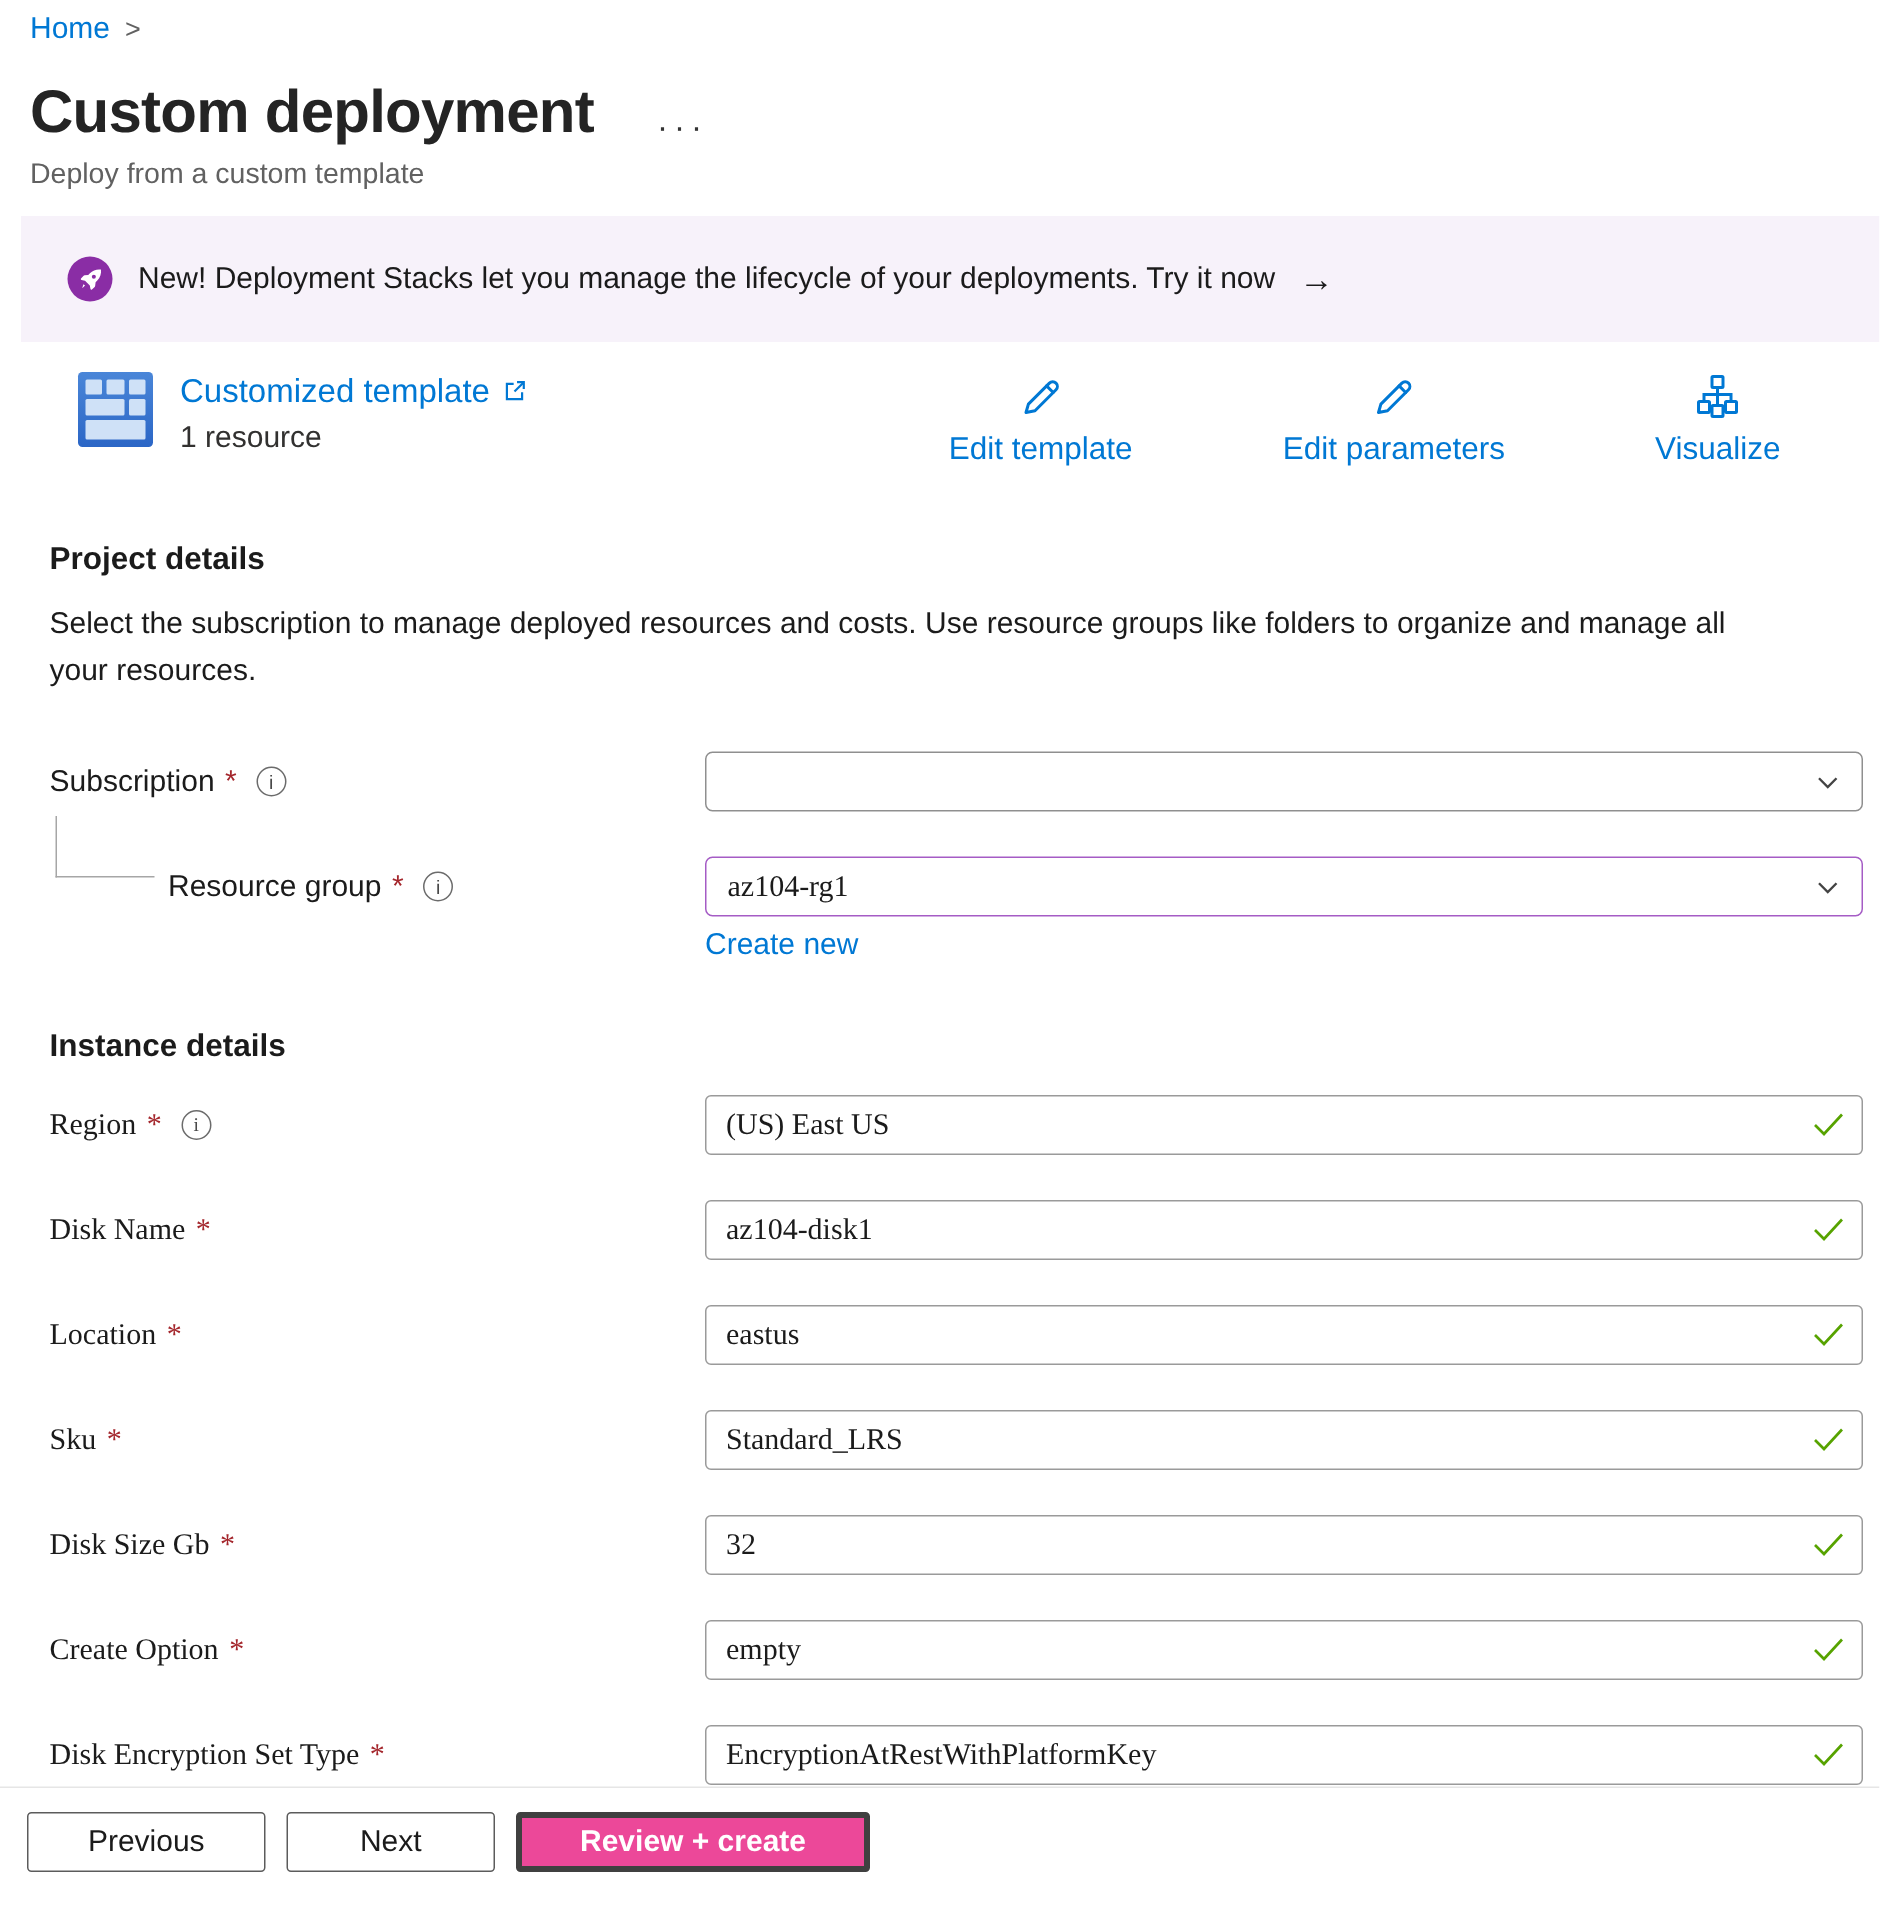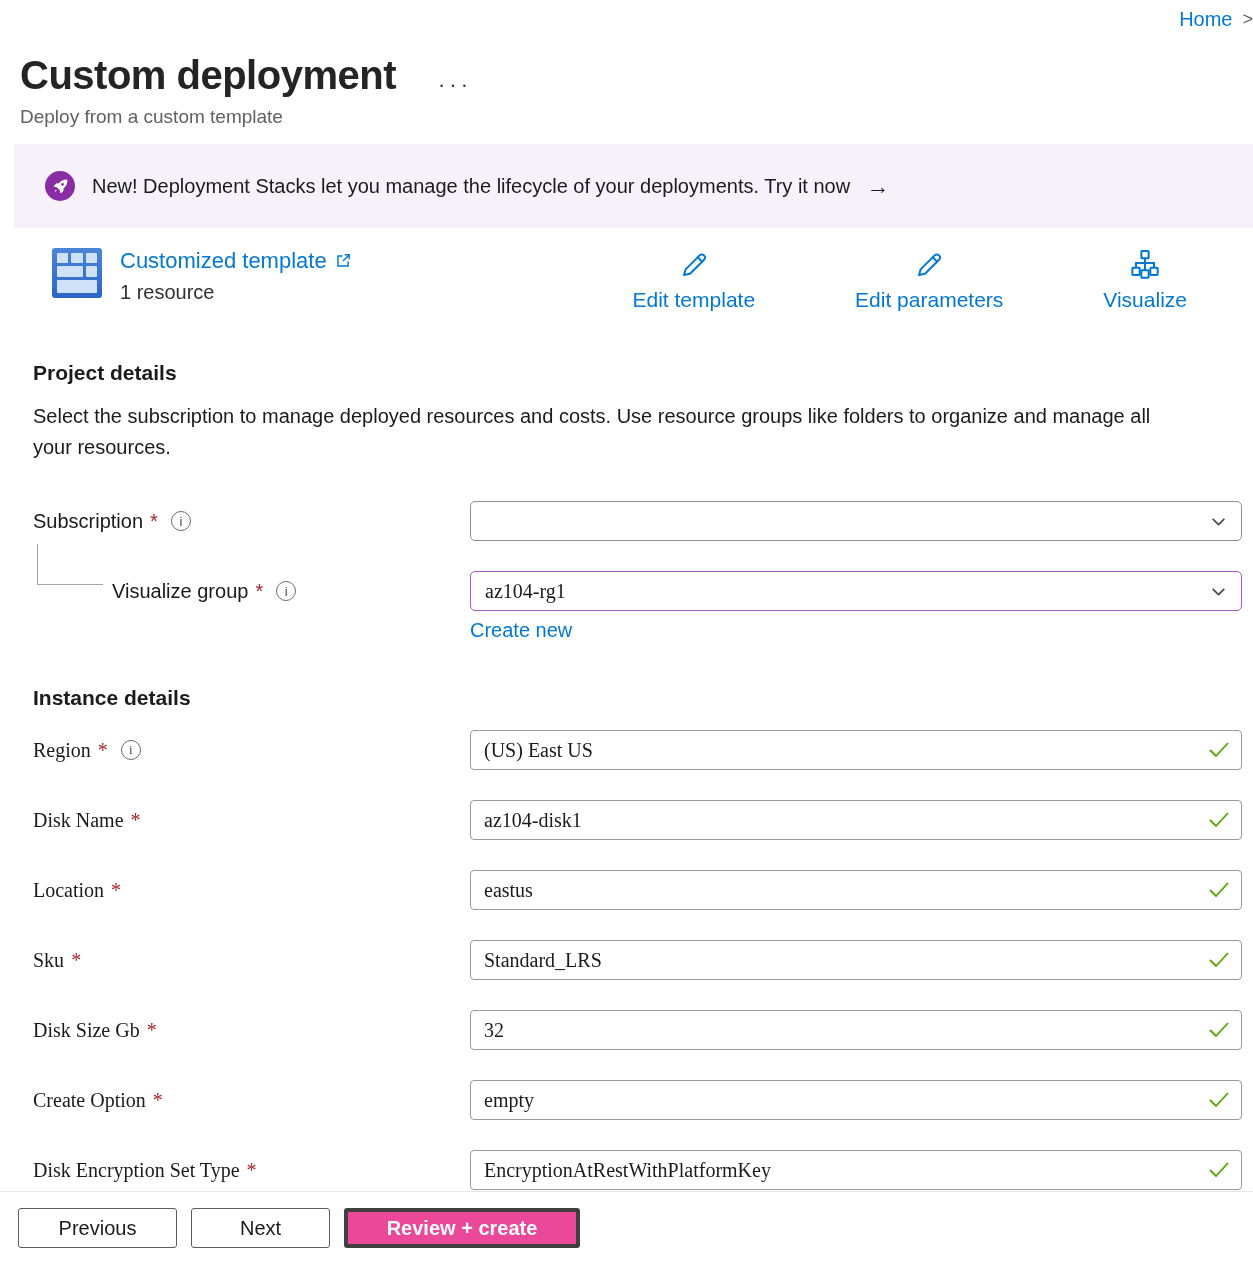--- a/index.html
+++ b/index.html
@@ -7,21 +7,21 @@
     margin: 0; padding: 0;
     width: 1253px; height: 1280px;
     overflow: hidden;
     background: #fff;
     font-family: "Liberation Sans", "DejaVu Sans", sans-serif;
     color: #1b1b1b;
   }
   .page { position: relative; width: 1253px; height: 1280px; }
 
   
-  .breadcrumb { padding: 8px 0 0 20px; font-size: 20px; display: flex; align-items: center; gap: 10px; justify-content: flex-end; }
+  .breadcrumb { padding: 8px 0 0 20px; font-size: 20px; display: flex; align-items: center; gap: 10px; }
   .breadcrumb a { color: #0078d4; text-decoration: none; cursor: pointer; }
   .crumb-sep { color: #616161; font-size: 18px; }
 
   
   .titlebar { display: flex; align-items: flex-end; margin: 22px 0 0 20px; }
   h1.title { margin: 0; font-size: 40px; font-weight: 600; color: #242424; letter-spacing: -0.5px; }
   .more-btn { border: none; background: none; color: #333; font-size: 22px; letter-spacing: 4px; line-height: 1;
               margin: 14px 0 0 38px; cursor: pointer; padding: 2px 4px; }
   .subtitle { margin: 8px 0 0 20px; font-size: 19px; color: #616161; }
 
@@ -186,21 +186,21 @@
           <span></span>
           <svg width="17" height="17" viewBox="0 0 16 16">
               <path d="M2.5 5.5 L8 11 L13.5 5.5" fill="none" stroke="#444" stroke-width="1.5"></path>
             </svg>
         </div>
       </div>
     </div>
 
     <div class="row">
       <div class="label-cell indent">
-        <span>Visualize group</span>
+        <span>Resource group</span>
         <span class="req">*</span>
         <span class="info-icon">i</span>
       </div>
       <div class="input-cell">
         <div class="dropdown focused">
           <span>az104-rg1</span>
           <svg width="17" height="17" viewBox="0 0 16 16">
               <path d="M2.5 5.5 L8 11 L13.5 5.5" fill="none" stroke="#444" stroke-width="1.5"></path>
             </svg>
         </div>

